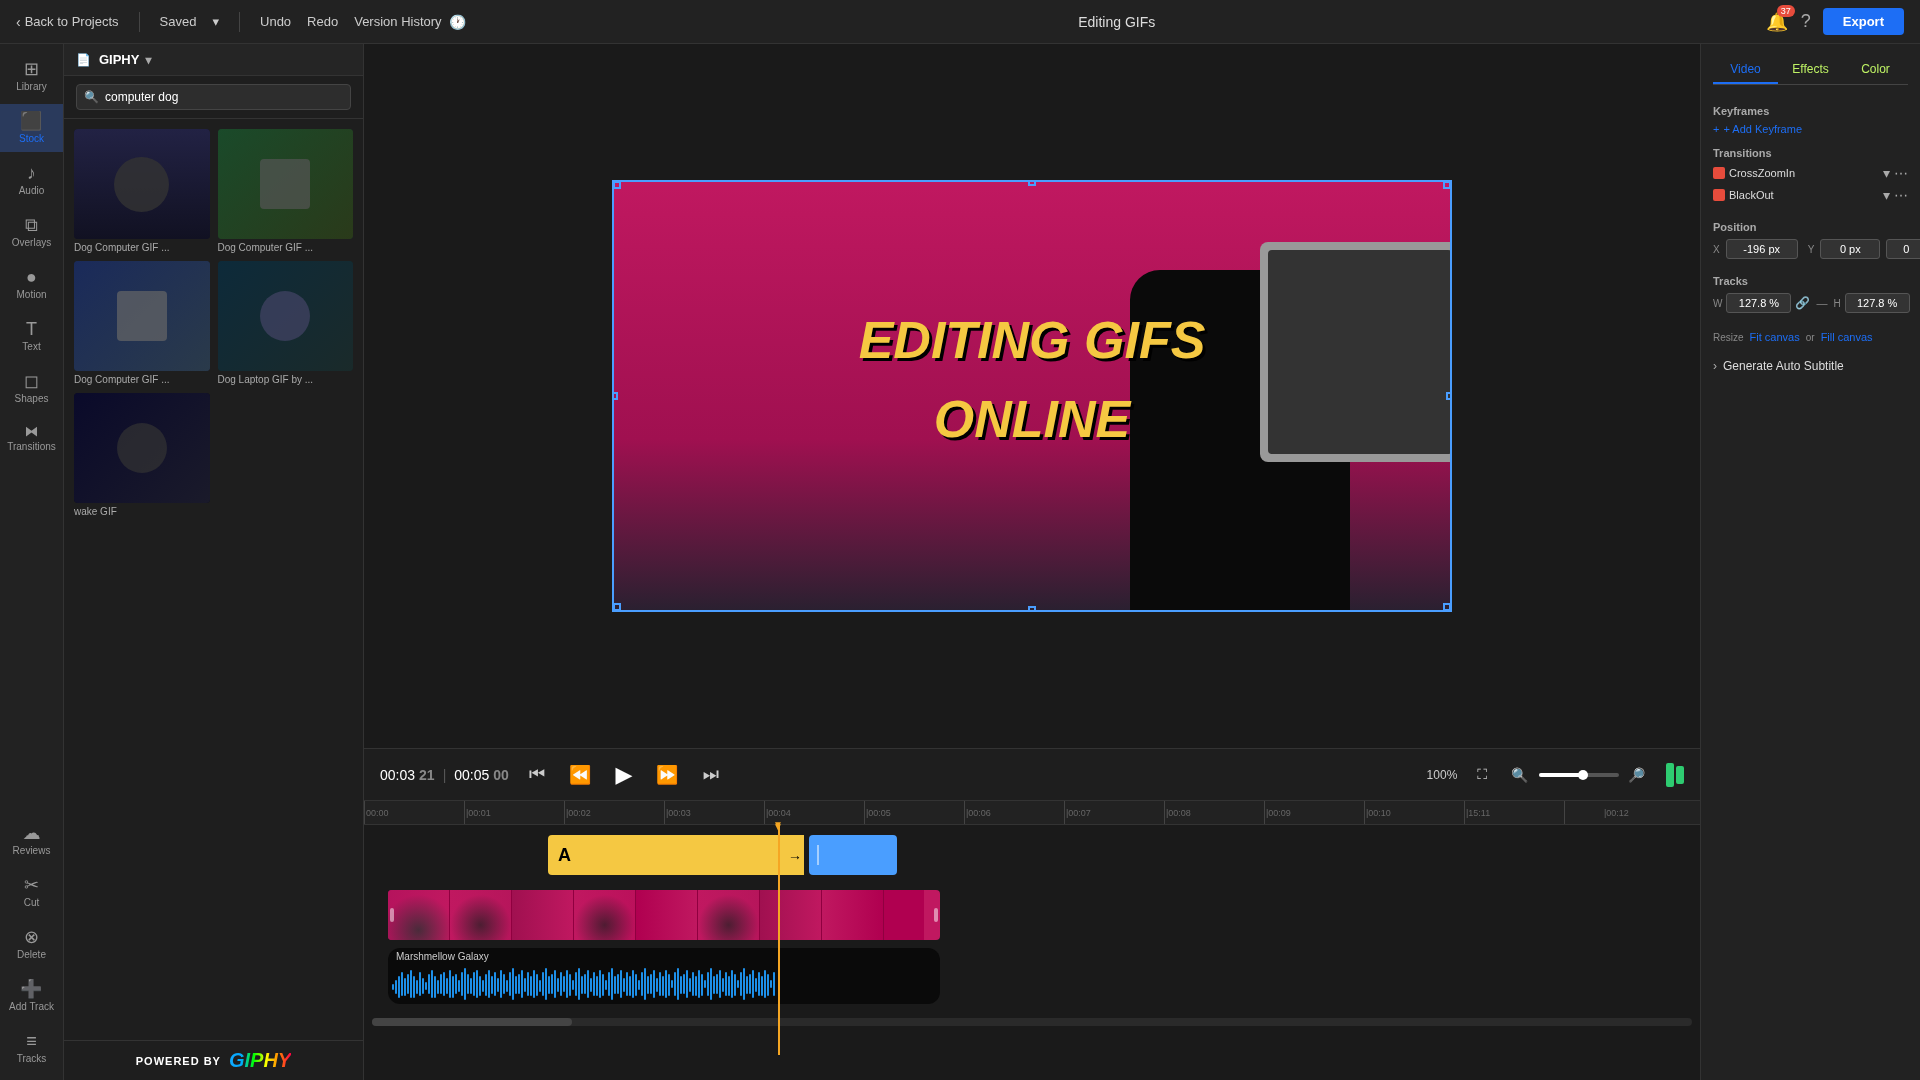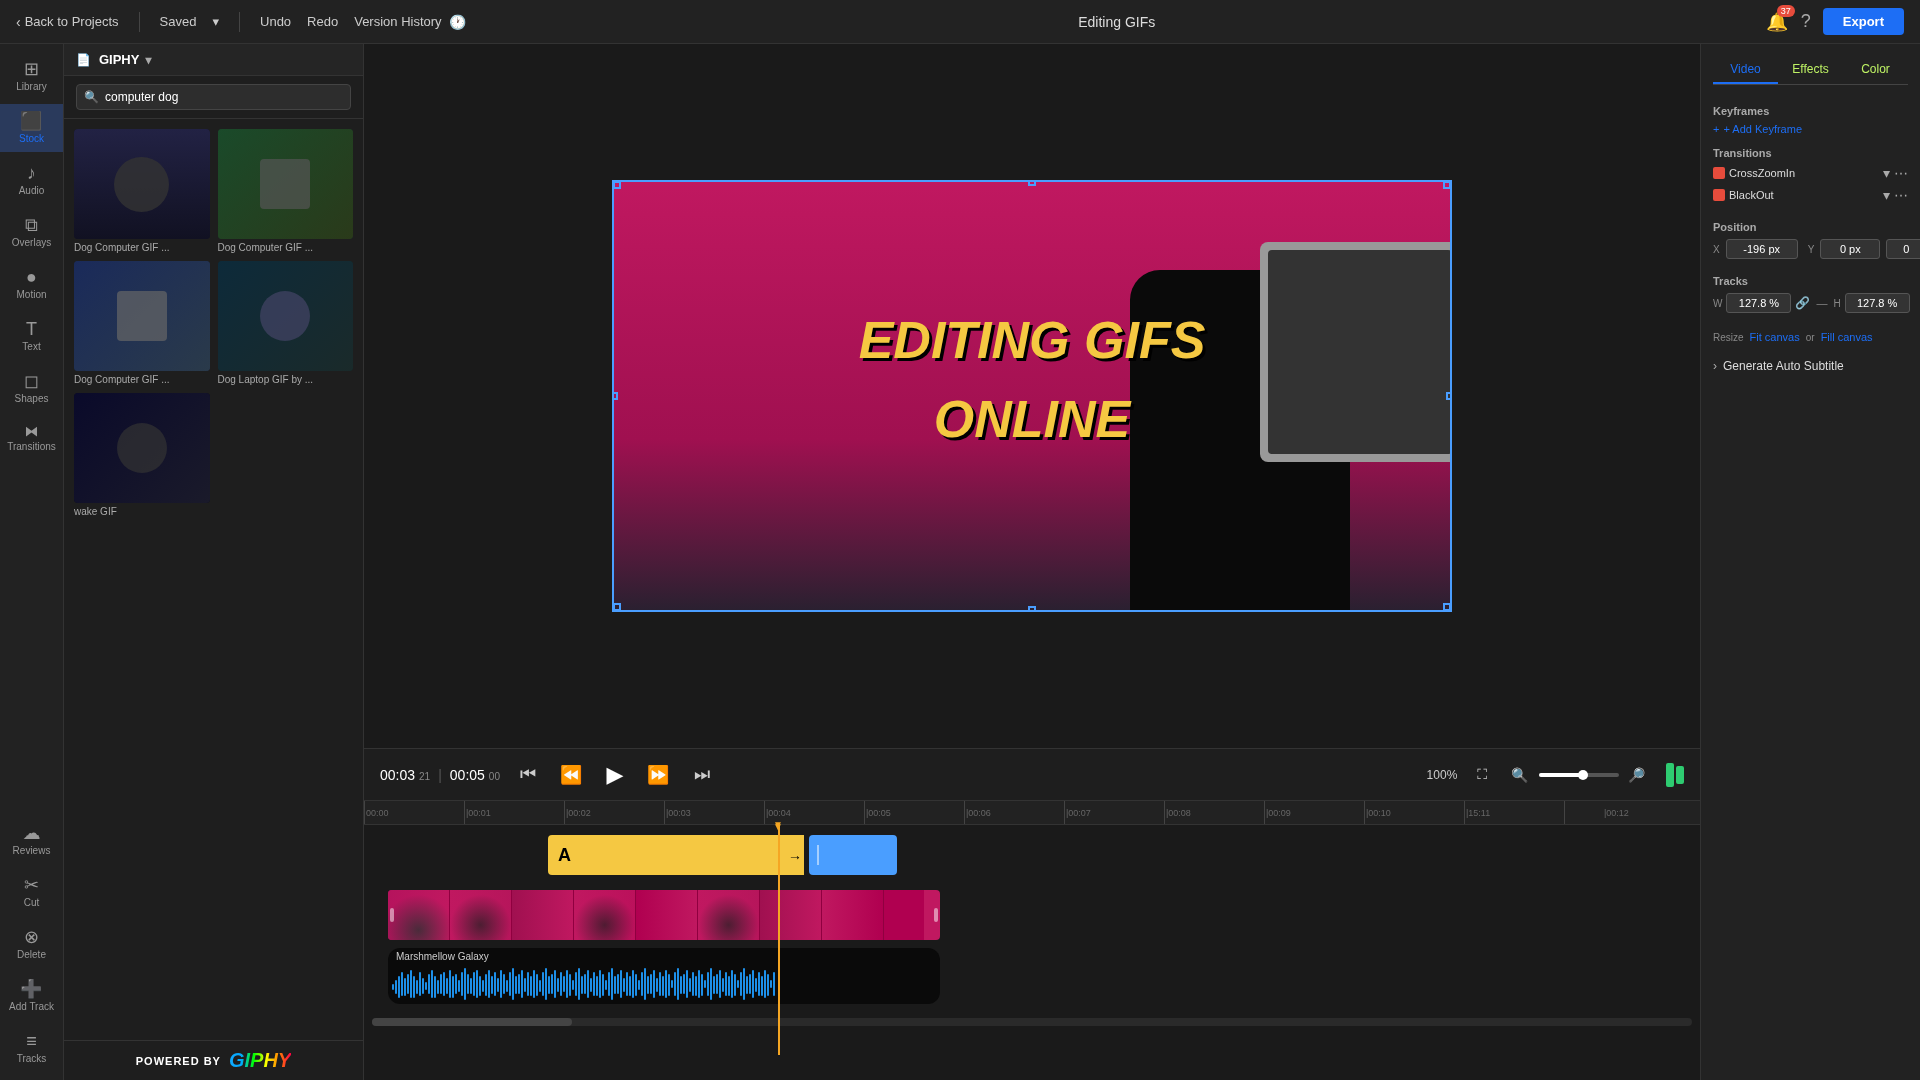--- a/index.html
+++ b/index.html
@@ -60,21 +60,21 @@
     .canvas-corner.ml { left: -4px; top: 50%; transform: translateY(-50%); }
     .canvas-corner.mr { right: -4px; top: 50%; transform: translateY(-50%); }
     .preview-video-bg { width: 100%; height: 100%; background: linear-gradient(180deg, #c0185c 0%, #a01050 40%, #2a2a3a 100%); display: flex; align-items: center; justify-content: center; position: relative; }
     .editing-gifs-text { position: absolute; top: 30%; left: 50%; transform: translateX(-50%); text-align: center; }
     .editing-gifs-line1 { font-size: 52px; font-weight: 900; color: #f5c842; font-style: italic; text-shadow: 3px 3px 0 #000; white-space: nowrap; }
     .editing-gifs-line2 { font-size: 52px; font-weight: 900; color: #f5c842; font-style: italic; text-shadow: 3px 3px 0 #000; margin-top: 19px; }
 
     
     #controls { height: 52px; background: #1e1e1e; border-top: 1px solid #333; display: flex; align-items: center; padding: 0 16px; gap: 16px; }
     .time-display { display: flex; align-items: baseline; gap: 4px; color: #fff; font-size: 14px; font-weight: 500; }
-    .time-sub { font-size: 10px; color: #888; }
+    .time-sub { font-size: 14px; color: #888; font-weight: bold; }
     .ctrl-btn { background: none; border: none; color: #ccc; cursor: pointer; font-size: 18px; padding: 4px; display: flex; align-items: center; }
     .play-btn { background: none; border: none; color: #fff; cursor: pointer; font-size: 22px; padding: 4px; display: flex; align-items: center; }
     .zoom-display { color: #ccc; font-size: 12px; }
     .spacer { flex: 1; }
     .zoom-controls { display: flex; align-items: center; gap: 6px; }
     .zoom-slider { width: 80px; height: 4px; background: #555; border-radius: 2px; position: relative; cursor: pointer; }
     .zoom-slider-fill { width: 55%; height: 100%; background: #fff; border-radius: 2px; }
     .zoom-slider-thumb { position: absolute; top: 50%; left: 55%; transform: translate(-50%, -50%); width: 10px; height: 10px; background: #fff; border-radius: 50%; }
     .green-bars { display: flex; align-items: center; gap: 2px; }
     .green-bar { width: 8px; height: 24px; background: #2ecc71; border-radius: 2px; }

